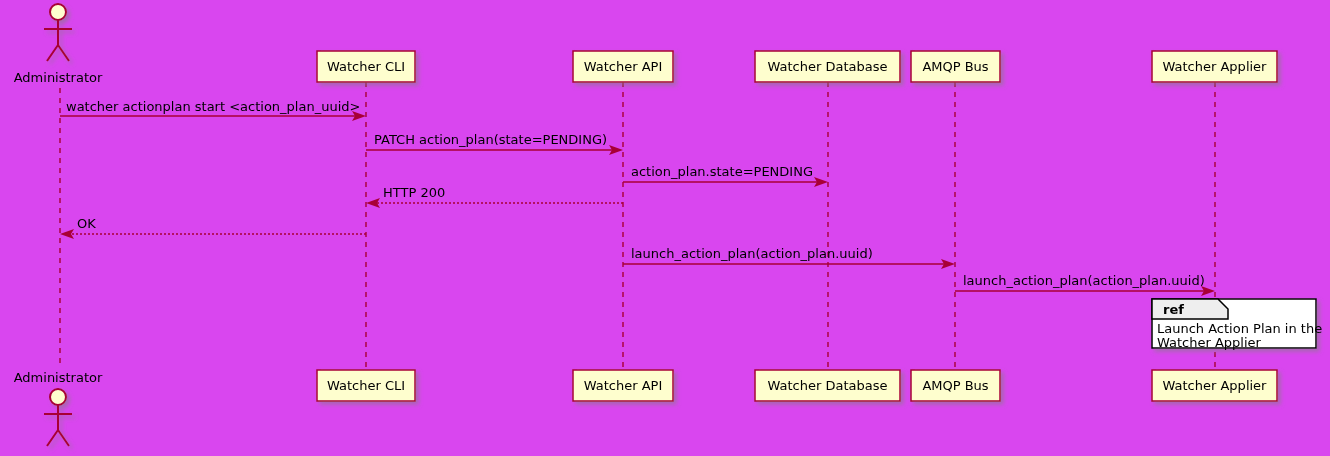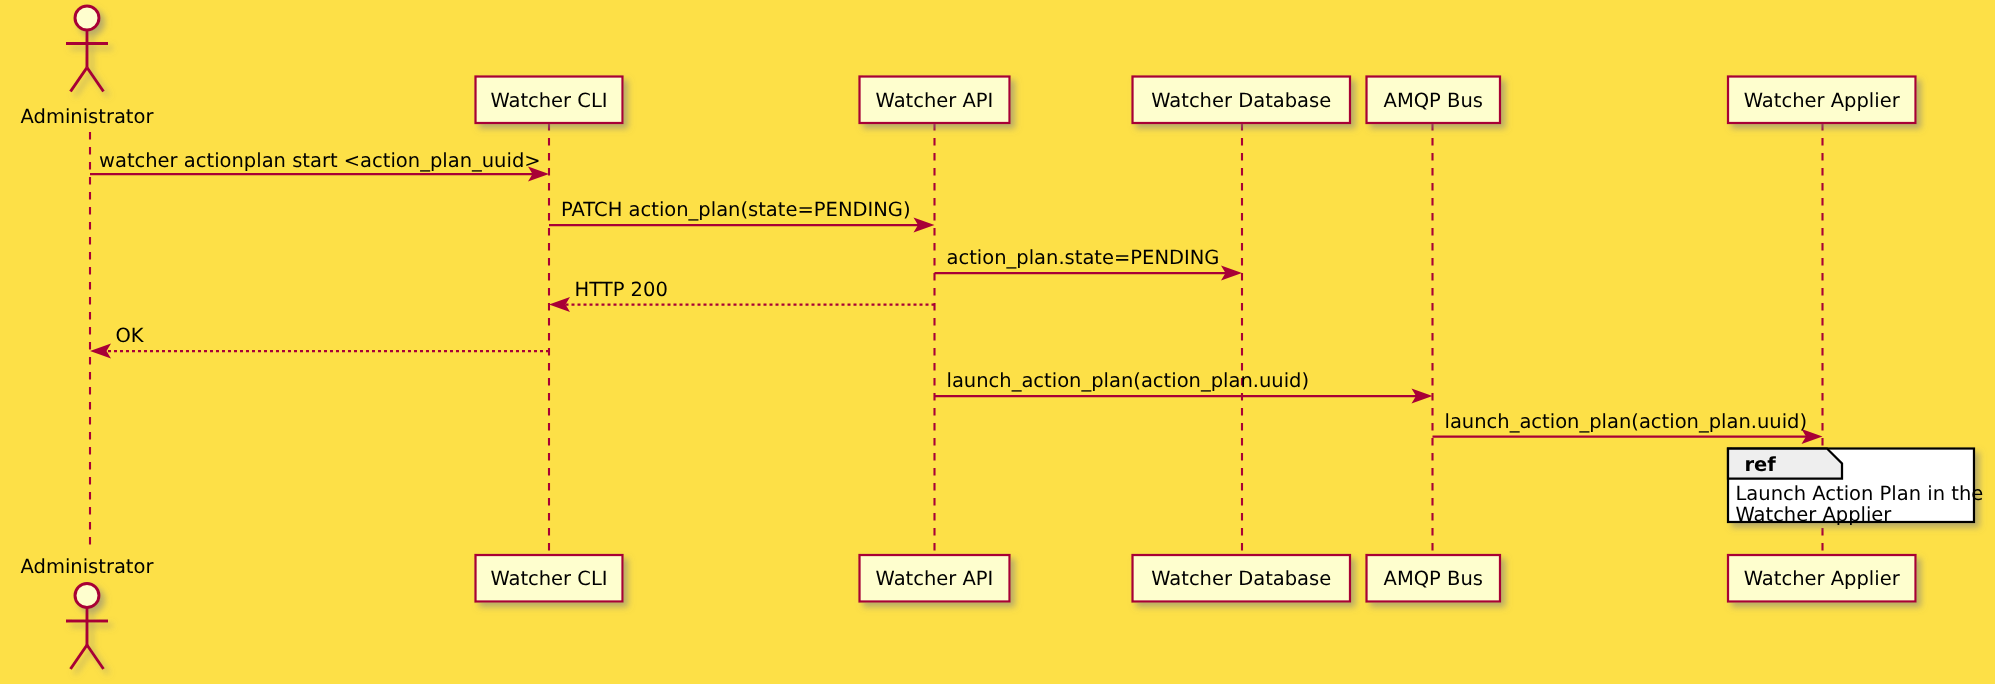--- a/index.html
+++ b/index.html
@@ -7,21 +7,21 @@
     padding: 0;
     background: #ffffff;
   }
   body {
     font-family: "DejaVu Sans", sans-serif;
   }
   #canvas {
     position: relative;
     width: 1330px;
     height: 456px;
-    background: #fde047;
+    background: #d946ef;
     overflow: hidden;
   }
   svg.diagram {
     position: absolute;
     left: 0;
     top: 0;
     width: 1330px;
     height: 456px;
   }
   .pbox-rect {

